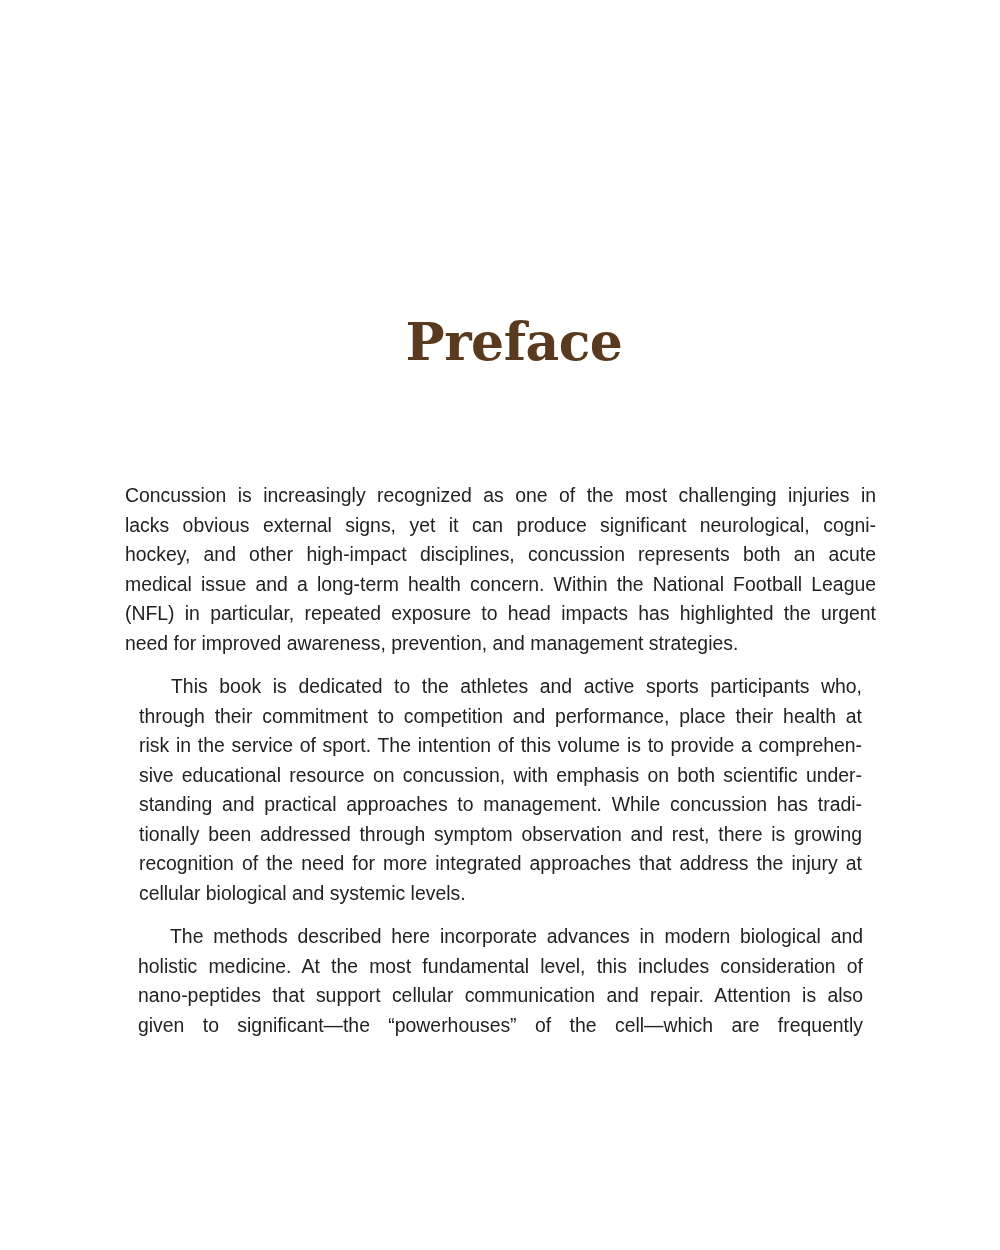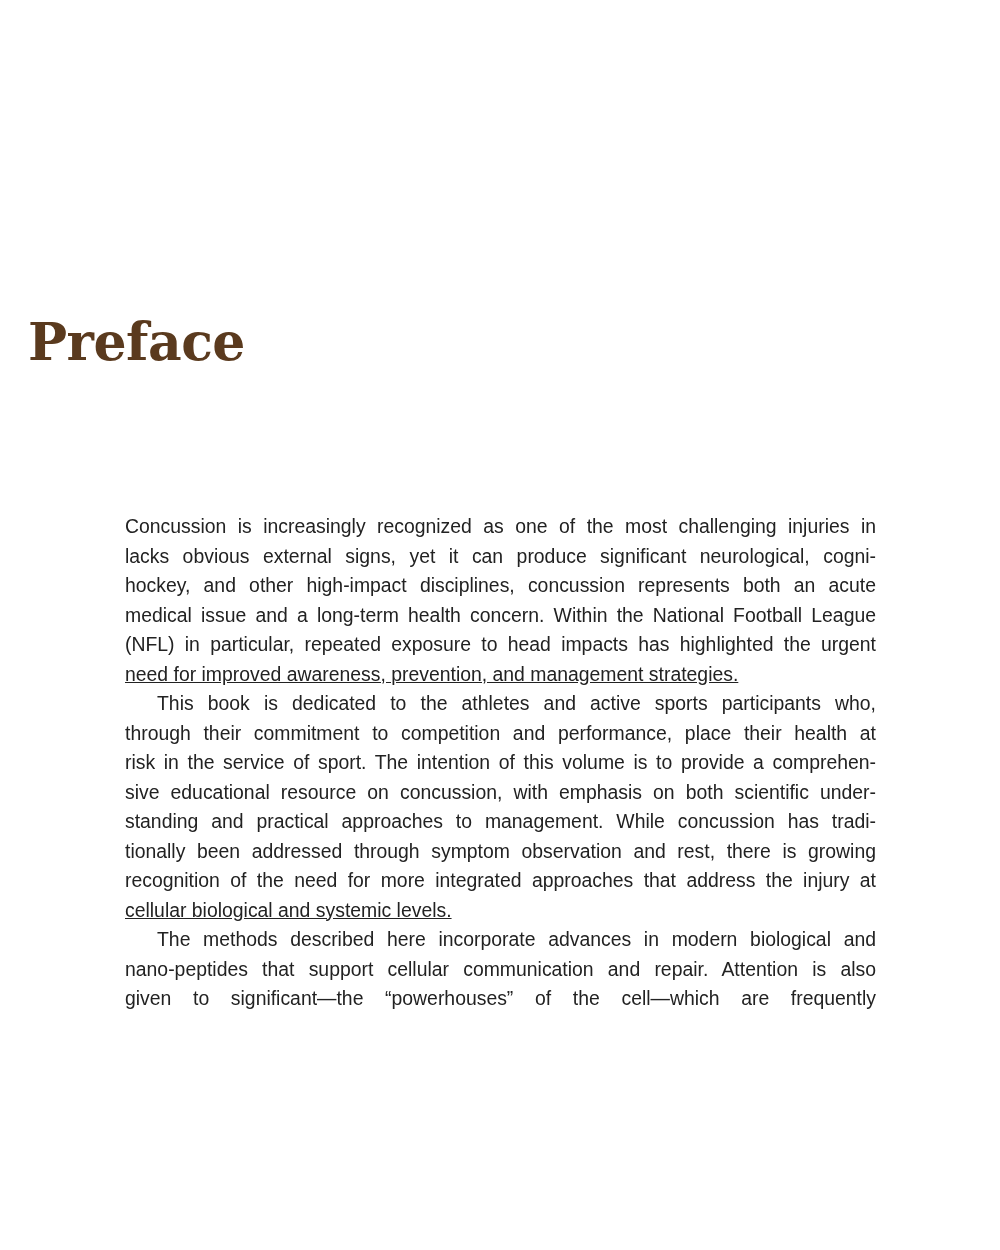--- a/index.html
+++ b/index.html
@@ -1,55 +1,57 @@
 <!DOCTYPE html>
 <html><head>
 <meta charset="utf-8">
 <style>
   html, body { margin:0; padding:0; background:#ffffff; }
   body { width:1000px; height:1250px; position:relative; overflow:hidden; }
   .title {
     position:absolute; left:0; right:0; top:276px;
+    text-align:center;
     font-family:"DejaVu Serif", serif;
     font-weight:bold; font-size:52px; color:#5a3a1e;
     letter-spacing:-0.5px;
     padding-left:28px;
   }
   .body-text {
-    position:absolute; left:125px; top:512px; width:751px;
+    position:absolute; left:125px; top:481px; width:751px;
     font-family:"Liberation Sans", sans-serif;
     font-size:19.4px; line-height:29.5px; color:#222222;
     text-align:justify; hyphens:manual;
   }
   .line { display:block; text-align:justify; text-align-last:justify; white-space:nowrap; }
-  .line.last { text-align-last:left;text-decoration:underline; }
+  .line.last { text-align-last:left; }
   .line.indent { text-indent:32px; }
 </style>
 </head>
 <body>
 
 <h1 class="title">Preface</h1>
 
 <div class="body-text">
   <p style="margin:0">
     <span class="line">Concussion is increasingly recognized as one of the most challenging injuries in</span>
     <span class="line">lacks obvious external signs, yet it can produce significant neurological, cogni-</span>
     <span class="line">hockey, and other high-impact disciplines, concussion represents both an acute</span>
     <span class="line">medical issue and a long-term health concern. Within the National Football League</span>
     <span class="line">(NFL) in particular, repeated exposure to head impacts has highlighted the urgent</span>
     <span class="line last">need for improved awareness, prevention, and management strategies.</span>
   </p>
-  <p style="margin:0">
+  <p style="margin:14px">
     <span class="line indent">This book is dedicated to the athletes and active sports participants who,</span>
     <span class="line">through their commitment to competition and performance, place their health at</span>
     <span class="line">risk in the service of sport. The intention of this volume is to provide a comprehen-</span>
     <span class="line">sive educational resource on concussion, with emphasis on both scientific under-</span>
     <span class="line">standing and practical approaches to management. While concussion has tradi-</span>
     <span class="line">tionally been addressed through symptom observation and rest, there is growing</span>
     <span class="line">recognition of the need for more integrated approaches that address the injury at</span>
     <span class="line last">cellular biological and systemic levels.</span>
   </p>
-  <p style="margin:0">
+  <p style="margin:13px">
     <span class="line indent">The methods described here incorporate advances in modern biological and</span>
+    <span class="line">holistic medicine. At the most fundamental level, this includes consideration of</span>
     <span class="line">nano-peptides that support cellular communication and repair. Attention is also</span>
     <span class="line">given to significant—the “powerhouses” of the cell—which are frequently</span>
   </p>
 </div>
 
 </body></html>

